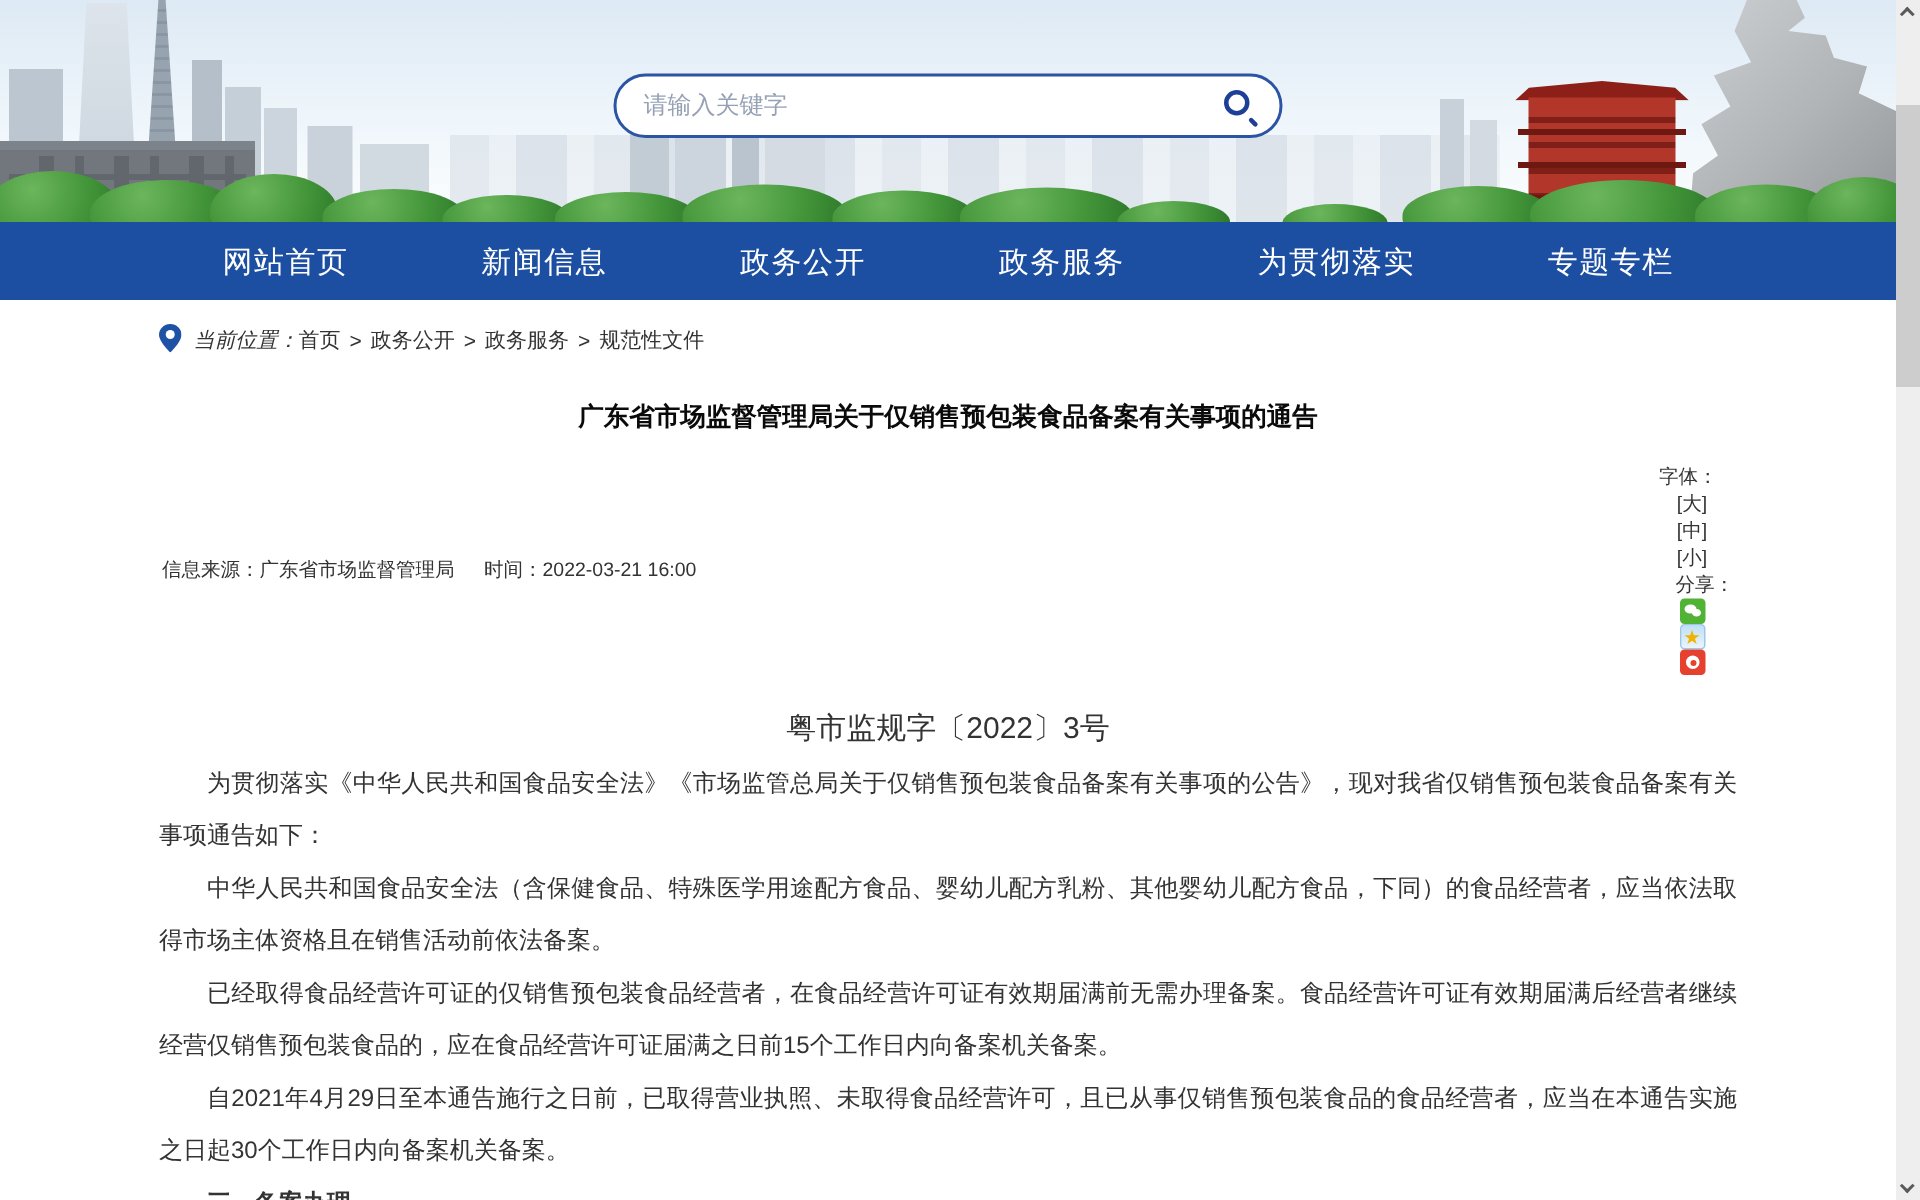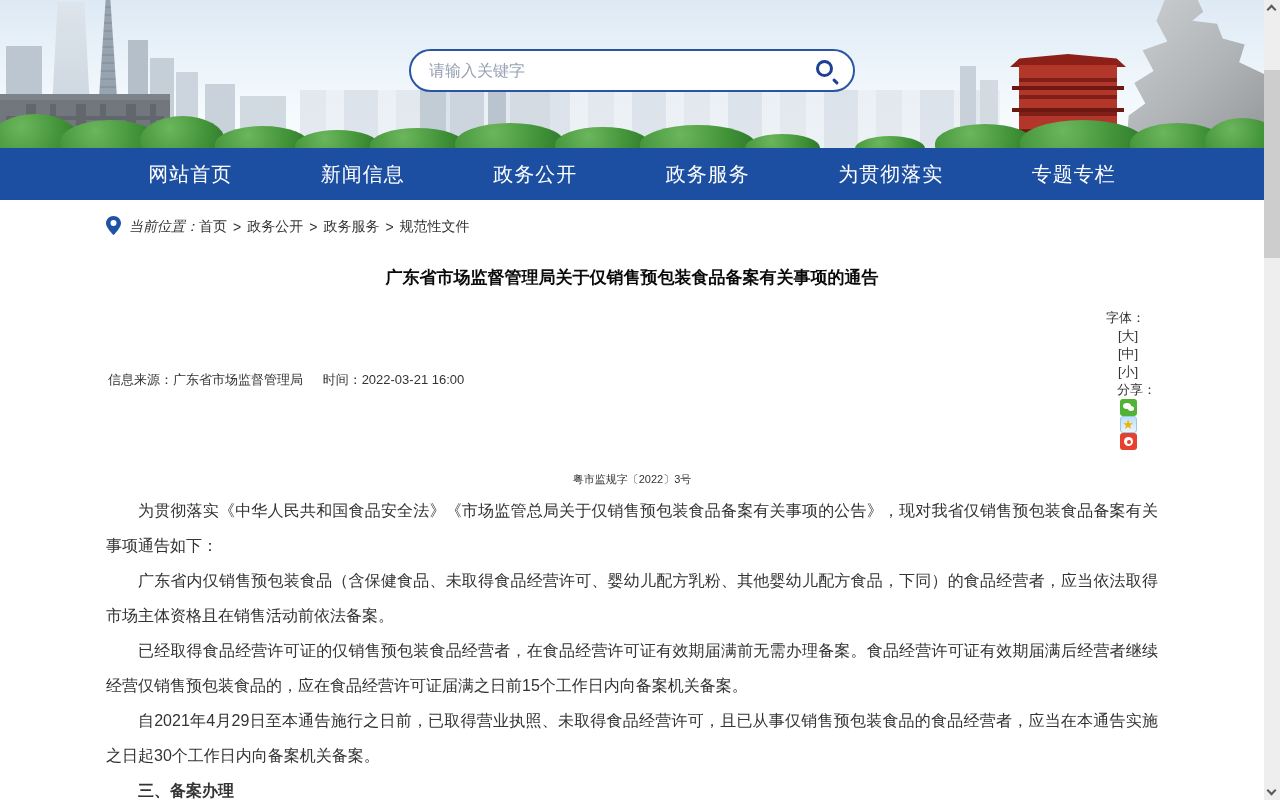--- a/index.html
+++ b/index.html
@@ -98,21 +98,21 @@
   .icon-wechat { background: #50b335; }
   .icon-wechat .b1 { position: absolute; left: 3px; top: 4px; width: 8px; height: 6px; background: #fff; border-radius: 50%; }
   .icon-wechat .b2 { position: absolute; left: 8px; top: 7px; width: 6px; height: 5px; background: #fff; border-radius: 50%; }
   .icon-qzone  { background: linear-gradient(180deg,#bfe0f6,#eaf5fd); border: 1px solid #9cc7e8; }
   .icon-qzone .star { color: #f0b400; font-size: 13px; line-height: 1; }
   .icon-weibo  { background: #e6402e; }
   .icon-weibo .eye { width: 9px; height: 9px; background: #fff; border-radius: 50%; position: relative; }
   .icon-weibo .eye::after { content:""; position: absolute; left: 3px; top: 3px; width: 4px; height: 4px;
                             background: #e6402e; border-radius: 50%; }
 
-  .doc-number { margin-top: 22px; text-align: center; font-size: 11px; color: #333; }
+  .doc-number { margin-top: 22px; text-align: center; font-size: 20px; color: #333; }
 
   .article-body { margin-top: 6px; font-size: 16px; color: #333; }
   .article-body p { line-height: 35px; text-indent: 2em; text-align: justify; }
   .article-body p.heading { font-weight: 700; }
 
   
   .scrollbar { position: absolute; right: 0; top: 0; width: 16px; height: 800px; background: #eeeeee; z-index: 20; }
   .sb-arrow { position: absolute; left: 0; width: 16px; height: 16px; cursor: pointer; }
   .sb-arrow .chev { position: absolute; left: 4px; width: 7px; height: 7px;
                     border-left: 2px solid #5a5a5a; border-top: 2px solid #5a5a5a; }
@@ -229,21 +229,21 @@
         <span class="share-icon icon-weibo">
           <span class="eye"></span>
         </span>
       </div>
     </div>
 
     <div class="doc-number">粤市监规字〔2022〕3号</div>
 
     <div class="article-body">
       <p>为贯彻落实《中华人民共和国食品安全法》《市场监管总局关于仅销售预包装食品备案有关事项的公告》，现对我省仅销售预包装食品备案有关事项通告如下：</p>
-      <p>广东省内仅销售预包装食品（含保健食品、未取得食品经营许可、婴幼儿配方乳粉、其他婴幼儿配方食品，下同）的食品经营者，应当依法取得市场主体资格且在销售活动前依法备案。</p>
+      <p>中华人民共和国食品安全法（含保健食品、特殊医学用途配方食品、婴幼儿配方乳粉、其他婴幼儿配方食品，下同）的食品经营者，应当依法取得市场主体资格且在销售活动前依法备案。</p>
       <p>已经取得食品经营许可证的仅销售预包装食品经营者，在食品经营许可证有效期届满前无需办理备案。食品经营许可证有效期届满后经营者继续经营仅销售预包装食品的，应在食品经营许可证届满之日前15个工作日内向备案机关备案。</p>
       <p>自2021年4月29日至本通告施行之日前，已取得营业执照、未取得食品经营许可，且已从事仅销售预包装食品的食品经营者，应当在本通告实施之日起30个工作日内向备案机关备案。</p>
       <p class="heading">三、备案办理</p>
 
     </div>
 
   </div>
 </div>
 
 <div class="scrollbar">

